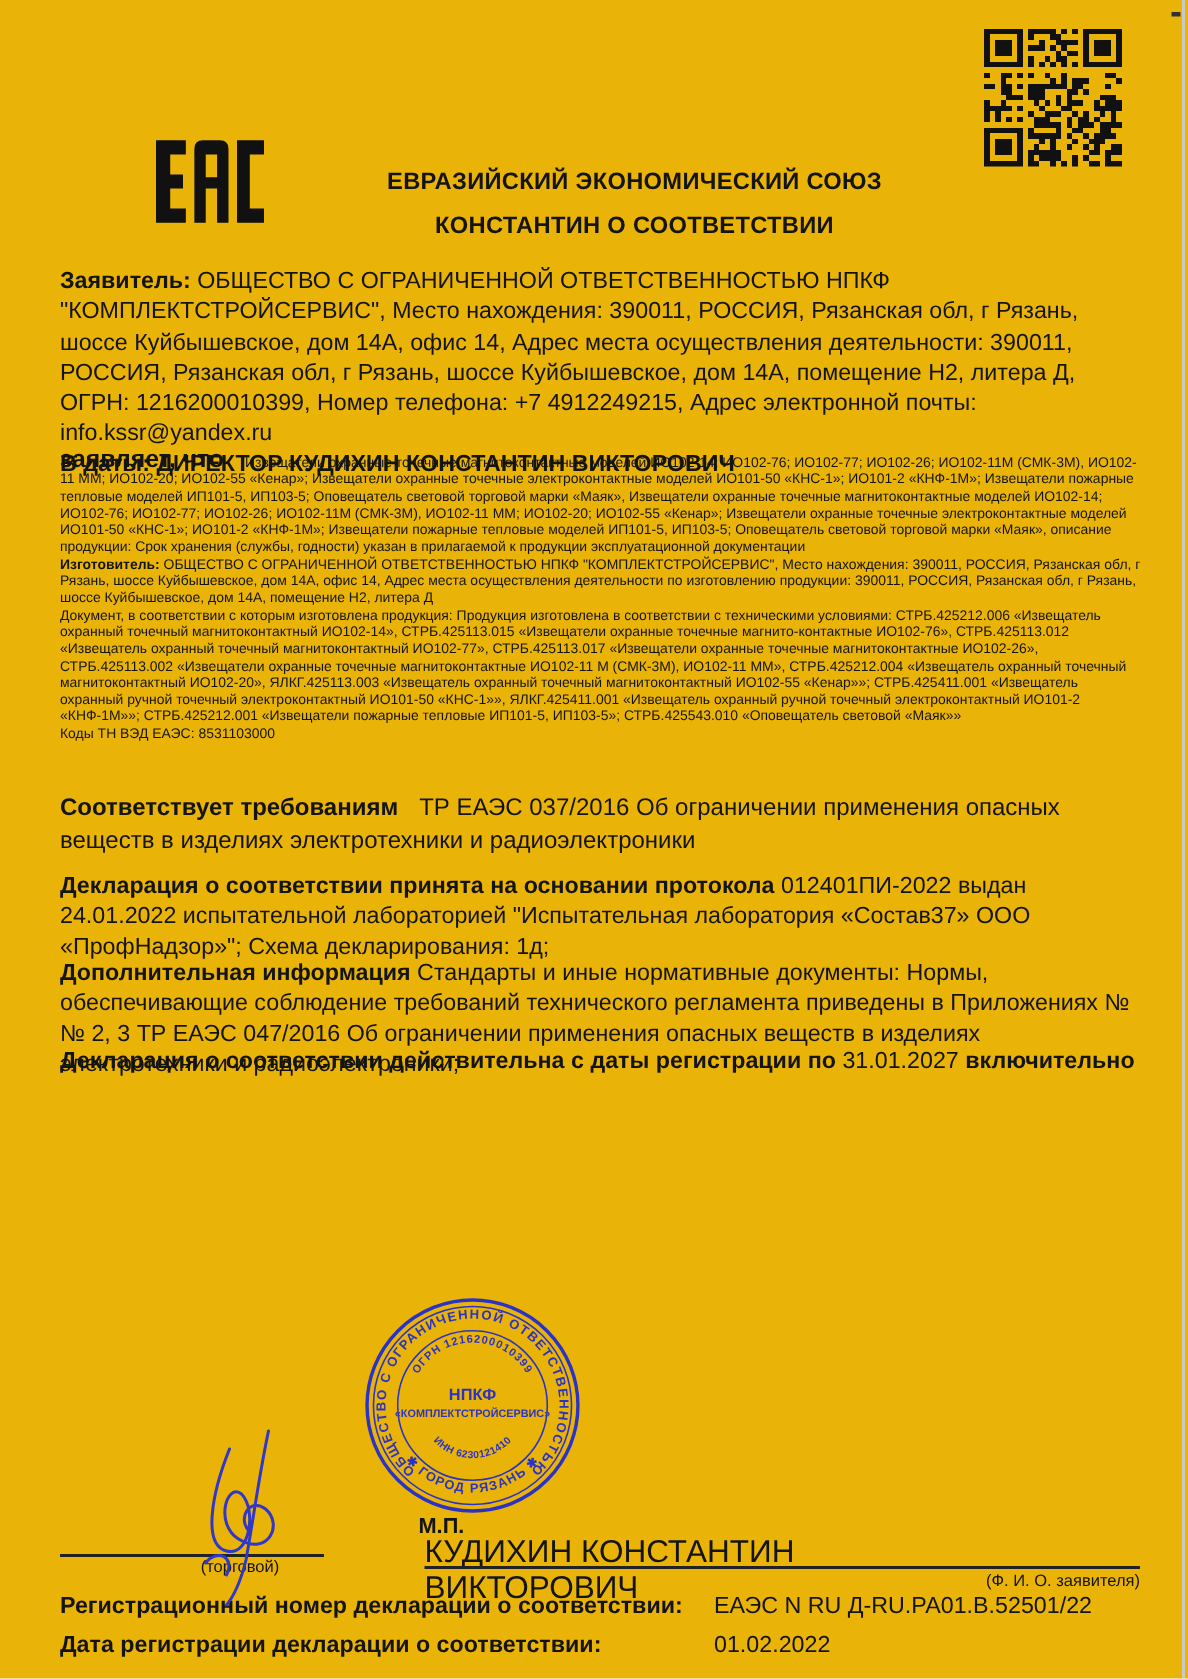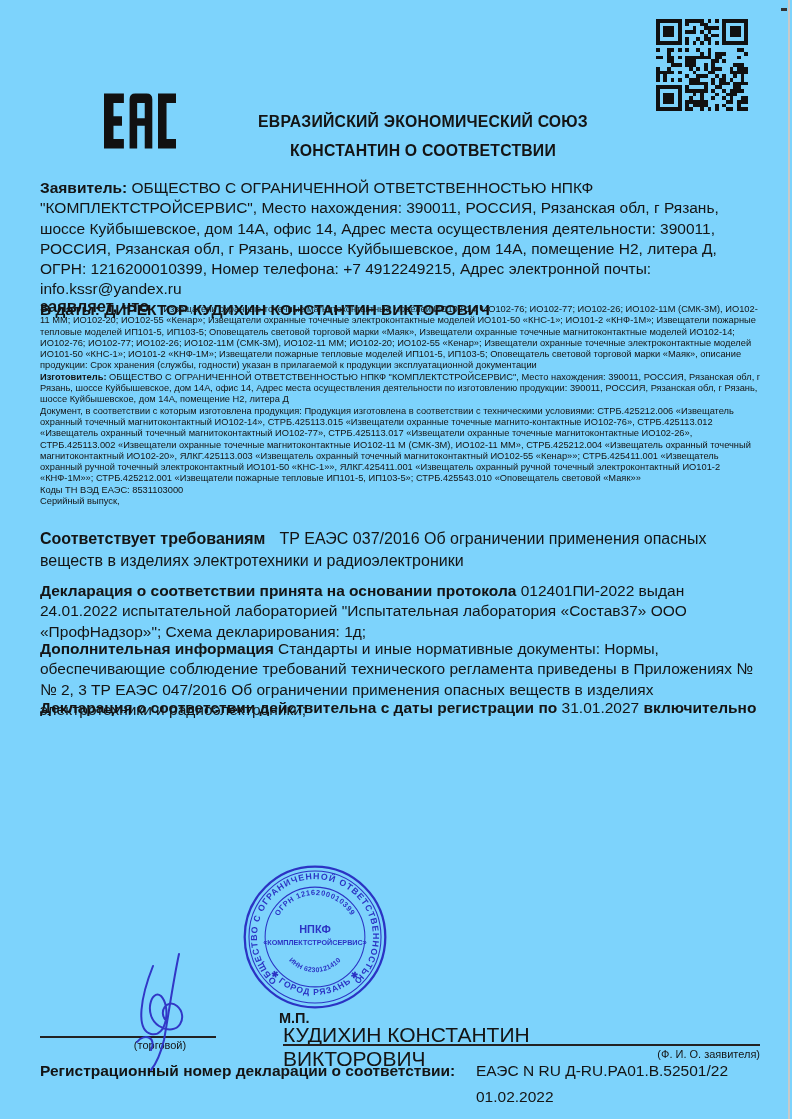--- a/index.html
+++ b/index.html
@@ -1,17 +1,17 @@
 <!DOCTYPE html>
 <html lang="ru" style="--stamp-color: #2b33c4;"><head>
 <meta charset="utf-8">
 <style>
   html,body{margin:0;padding:0;background:#ffffff;}
   .page{
-    position:relative;width:792px;height:1119px;background:#7dd3fc;
+    position:relative;width:792px;height:1119px;background:#eab308;
     font-family:"Liberation Sans",sans-serif;color:#141414;overflow:hidden;
   }
   .edge-artifact{position:absolute;left:788px;top:0;width:2px;height:1119px;background:#c9c9c9;}
   .corner-artifact{position:absolute;left:781px;top:8px;width:6px;height:3px;background:#333;}
 
   .eac-logo{position:absolute;left:104px;top:92px;width:72px;height:58px;}
   .qr{position:absolute;left:656px;top:19px;width:92px;height:92px;}
 
   .title1{position:absolute;left:86px;top:113px;width:674px;text-align:center;
     font-weight:bold;font-size:15.8px;letter-spacing:.2px;}
@@ -378,21 +378,20 @@
   <div class="body-block" id="applicant">
     <p><span class="lbl">Заявитель:</span><span> ОБЩЕСТВО С ОГРАНИЧЕННОЙ ОТВЕТСТВЕННОСТЬЮ НПКФ "КОМПЛЕКТСТРОЙСЕРВИС", Место нахождения: 390011, РОССИЯ, Рязанская обл, г Рязань, шоссе Куйбышевское, дом 14А, офис 14, Адрес места осуществления деятельности: 390011, РОССИЯ, Рязанская обл, г Рязань, шоссе Куйбышевское, дом 14А, помещение Н2, литера Д, ОГРН: 1216200010399, Номер телефона: +7 4912249215, Адрес электронной почты: info.kssr@yandex.ru</span></p>
     <p><span class="lbl">В даты:</span><span class="lbl"> ДИРЕКТОР КУДИХИН КОНСТАНТИН ВИКТОРОВИЧ</span></p>
   </div>
 
   <div class="body-block" id="fine-print">
     <p><span class="declares-label">заявляет, что</span><span>Извещатели охранные точечные магнитоконтактные моделей ИО102-14; ИО102-76; ИО102-77; ИО102-26; ИО102-11М (СМК-3М), ИО102-11 ММ; ИО102-20; ИО102-55 «Кенар»; Извещатели охранные точечные электроконтактные  моделей ИО101-50 «КНС-1»; ИО101-2 «КНФ-1М»; Извещатели пожарные тепловые моделей ИП101-5, ИП103-5; Оповещатель световой торговой марки «Маяк», Извещатели охранные точечные магнитоконтактные моделей ИО102-14; ИО102-76; ИО102-77; ИО102-26; ИО102-11М (СМК-3М), ИО102-11 ММ; ИО102-20; ИО102-55 «Кенар»; Извещатели охранные точечные электроконтактные  моделей ИО101-50 «КНС-1»; ИО101-2 «КНФ-1М»; Извещатели пожарные тепловые моделей ИП101-5, ИП103-5; Оповещатель световой торговой марки «Маяк», описание продукции: Срок хранения (службы, годности) указан в прилагаемой к продукции эксплуатационной документации</span></p>
     <p><span class="lbl">Изготовитель:</span><span> ОБЩЕСТВО С ОГРАНИЧЕННОЙ ОТВЕТСТВЕННОСТЬЮ НПКФ "КОМПЛЕКТСТРОЙСЕРВИС", Место нахождения: 390011, РОССИЯ, Рязанская обл, г Рязань, шоссе Куйбышевское, дом 14А, офис 14, Адрес места осуществления деятельности по изготовлению продукции: 390011, РОССИЯ, Рязанская обл, г Рязань, шоссе Куйбышевское, дом 14А, помещение Н2, литера Д</span></p>
     <p>Документ, в соответствии с которым изготовлена продукция: Продукция изготовлена в соответствии с техническими условиями: СТРБ.425212.006 «Извещатель охранный точечный магнитоконтактный ИО102-14», СТРБ.425113.015 «Извещатели охранные точечные магнито-контактные ИО102-76», СТРБ.425113.012 «Извещатель охранный точечный магнитоконтактный ИО102-77», СТРБ.425113.017 «Извещатели охранные точечные магнитоконтактные ИО102-26», СТРБ.425113.002 «Извещатели охранные точечные магнитоконтактные ИО102-11 М (СМК-3М), ИО102-11 ММ», СТРБ.425212.004 «Извещатель охранный точечный магнитоконтактный ИО102-20», ЯЛКГ.425113.003 «Извещатель охранный точечный магнитоконтактный ИО102-55 «Кенар»»; СТРБ.425411.001 «Извещатель охранный ручной точечный электроконтактный ИО101-50 «КНС-1»», ЯЛКГ.425411.001 «Извещатель охранный ручной точечный электроконтактный ИО101-2 «КНФ-1М»»; СТРБ.425212.001 «Извещатели пожарные тепловые ИП101-5, ИП103-5»; СТРБ.425543.010 «Оповещатель световой «Маяк»»</p>
     <p>Коды ТН ВЭД ЕАЭС: 8531103000</p>
-    <p>Серийный выпуск,</p>
   </div>
 
   <div class="body-block" id="compliance">
     <span class="lbl">Соответствует требованиям</span><span>ТР ЕАЭС 037/2016 Об ограничении применения опасных веществ в изделиях электротехники и радиоэлектроники</span>
   </div>
 
   <div class="body-block" id="basis">
     <span class="lbl">Декларация о соответствии принята на основании протокола</span><span> 012401ПИ-2022 выдан 24.01.2022  испытательной лабораторией "Испытательная лаборатория «Состав37» ООО «ПрофНадзор»"; Схема декларирования: 1д;</span>
   </div>
 
@@ -447,15 +446,16 @@
   <div class="sig-caption">(торговой)</div>
   <div class="fio-name">КУДИХИН КОНСТАНТИН ВИКТОРОВИЧ</div>
   <div class="sig-line-right"></div>
   <div class="fio-caption">(Ф. И. О. заявителя)</div>
 
   <div class="reg-row" id="reg-number">
     <span class="lbl">Регистрационный номер декларации о соответствии:</span>
     <span class="value">ЕАЭС N RU Д-RU.РА01.В.52501/22</span>
   </div>
   <div class="reg-row" id="reg-date">
+    <span class="lbl">Дата регистрации декларации о соответствии:</span>
     <span class="value">01.02.2022</span>
   </div>
 </div>
 
 </body></html>

